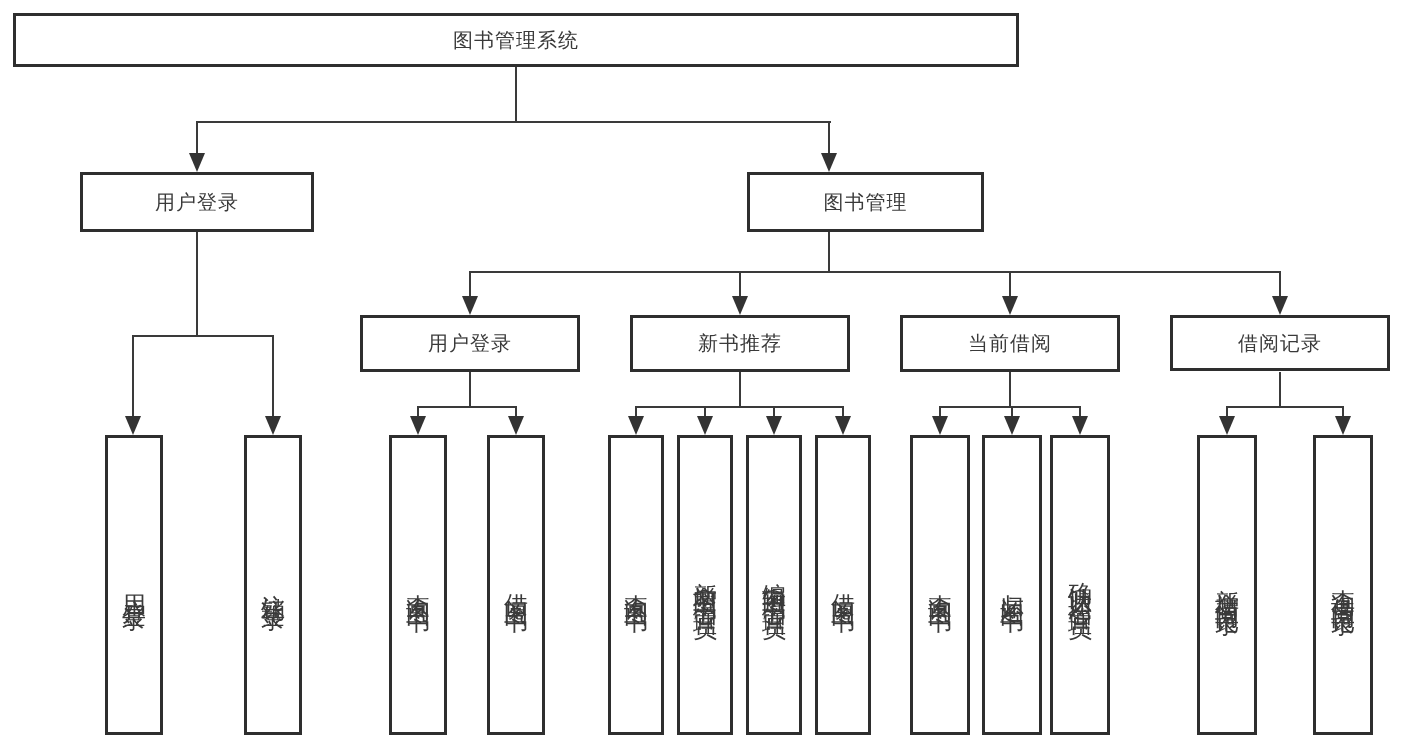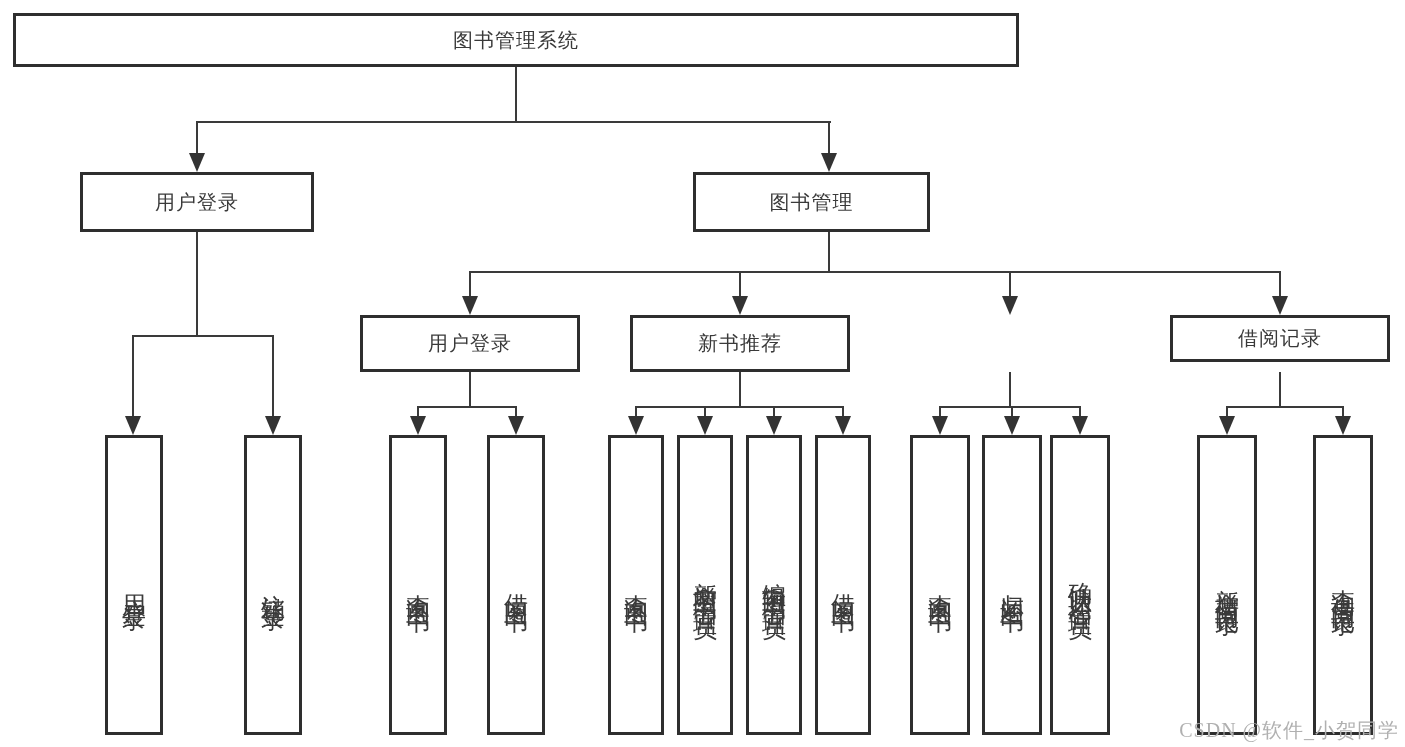--- a/index.html
+++ b/index.html
@@ -1,21 +1,21 @@
 <!DOCTYPE html>
 <html><head>
 <meta charset="utf-8">
 <style>
   html, body { margin: 0; padding: 0; background: #ffffff; }
   .canvas {
     position: relative;
     width: 1405px;
     height: 747px;
     background: #ffffff;
-    font-family: Liberation Serif, serif;
+    font-family: Liberation Sans, sans-serif;
     color: #3a3a3a;
     overflow: hidden;
   }
   .box {
     position: absolute;
     box-sizing: border-box;
     background: #ffffff;
     border: 3px solid #2e2e2e;
     display: flex;
     align-items: center;
@@ -68,21 +68,21 @@
   <div class="vline" style="left:515px; top:67px; height:55px"></div>
   <div class="hline" style="left:196px; top:121px; width:635px"></div>
   <div class="vline" style="left:196px; top:121px; height:34px"></div>
   <div class="arrow" style="left:189px; top:153px"></div>
   <div class="vline" style="left:828px; top:121px; height:34px"></div>
   <div class="arrow" style="left:821px; top:153px"></div>
 
   <div class="box h" style="left:80px; top:172px; width:234px; height:60px">
     <span>用户登录</span>
   </div>
-  <div class="box h" style="left:693px; top:172px; width:237px; height:60px">
+  <div class="box h" style="left:747px; top:172px; width:237px; height:60px">
     <span>图书管理</span>
   </div>
 
   <div class="vline" style="left:196px; top:232px; height:105px"></div>
   <div class="hline" style="left:133px; top:335px; width:141px"></div>
   <div class="vline" style="left:132px; top:335px; height:82px"></div>
   <div class="arrow" style="left:125px; top:416px"></div>
   <div class="vline" style="left:272px; top:335px; height:82px"></div>
   <div class="arrow" style="left:265px; top:416px"></div>
 
@@ -96,21 +96,24 @@
   <div class="arrow" style="left:1002px; top:296px"></div>
   <div class="vline" style="left:1279px; top:271px; height:27px"></div>
   <div class="arrow" style="left:1272px; top:296px"></div>
 
   <div class="box h" style="left:360px; top:315px; width:220px; height:57px">
     <span>用户登录</span>
   </div>
   <div class="box h" style="left:630px; top:315px; width:220px; height:57px">
     <span>新书推荐</span>
   </div>
-  <div class="box h" style="left:1170px; top:315px; width:220px; height:47px">
+  <div class="box h" style="left:900px; top:315px; width:220px; height:57px">
+    <span>当前借阅</span>
+  </div>
+  <div class="box h" style="left:1170px; top:315px; width:220px; height:56px">
     <span>借阅记录</span>
   </div>
 
   <div class="vline" style="left:469px; top:372px; height:36px"></div>
   <div class="hline" style="left:418px; top:406px; width:99px"></div>
   <div class="vline" style="left:417px; top:406px; height:12px"></div>
   <div class="arrow" style="left:410px; top:416px"></div>
   <div class="vline" style="left:515px; top:406px; height:12px"></div>
   <div class="arrow" style="left:508px; top:416px"></div>
 
@@ -178,15 +181,14 @@
     <span>确认归还（管理员）</span>
   </div>
 
   <div class="box v" style="left:1197px; top:435px; width:60px; height:300px">
     <span>新增借阅记录</span>
   </div>
   <div class="box v" style="left:1313px; top:435px; width:60px; height:300px">
     <span>查询借阅记录</span>
   </div>
 
-  <div class="watermark">CSDN @软件_小贺同学</div>
 
 </div>
 
 </body></html>

